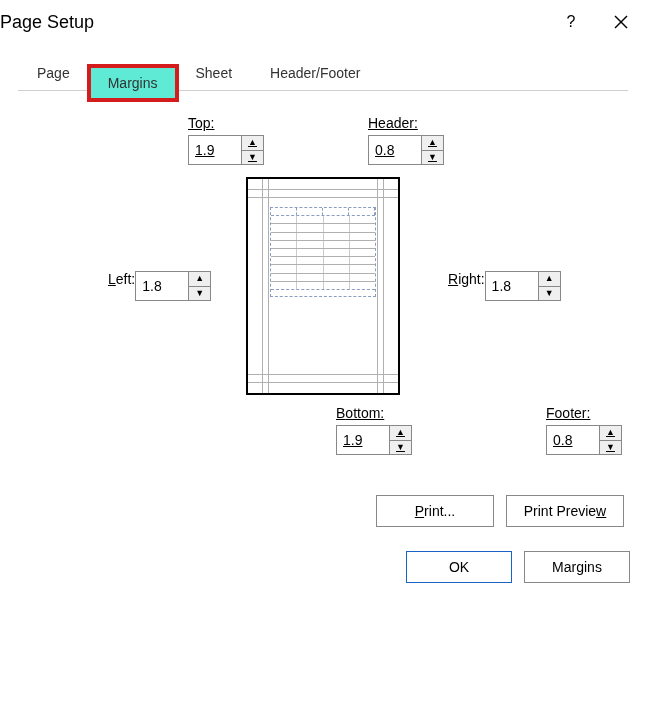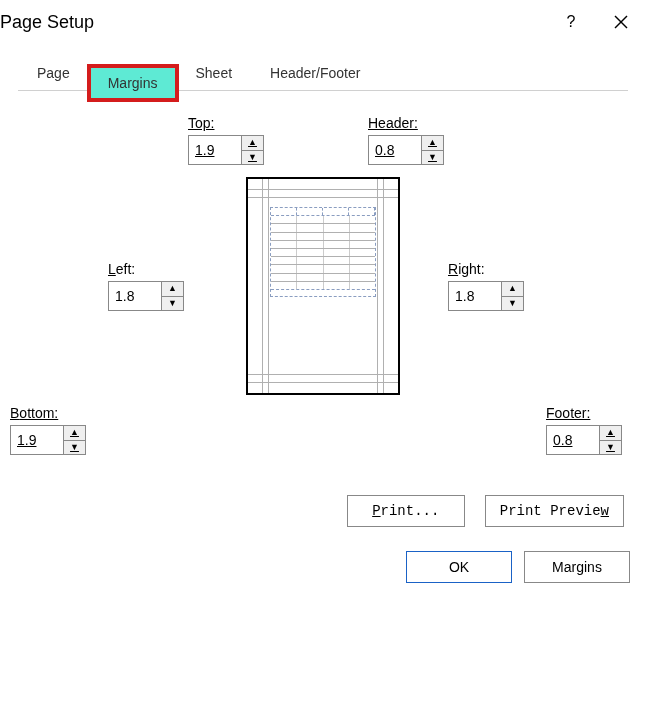--- a/index.html
+++ b/index.html
@@ -106,26 +106,26 @@
   }
   .grid-mid {
     display: flex;
     align-items: center;
     justify-content: center;
     gap: 48px;
     margin-top: 12px;
   }
   .grid-bot {
     display: flex;
-    justify-content: space-between;
-    gap: 55px;
+    justify-content: flex-end;
+    gap: 120px;
     margin-top: 10px;
   }
   .field-col { display: flex; flex-direction: column; width: 90px; text-decoration: underline; }
-  .side-col { display: flex; flex-direction: column; width: 90px; }
+  .side-col { display: flex; flex-direction: row; width: 90px; }
 
   .preview {
     width: 154px;
     height: 218px;
     border: 2px solid #000;
     background: #fff;
     position: relative;
   }
   .preview .vline { position: absolute; top: 0; bottom: 0; width: 1px; background: #b0b0b0; }
   .preview .hline { position: absolute; left: 0; right: 0; height: 1px; background: #b0b0b0; }
@@ -171,23 +171,22 @@
   .check-box {
     width: 18px; height: 18px;
     border: 1px solid #888;
     border-radius: 4px;
     background: #fff;
   }
 
   .action-row {
     display: flex;
     justify-content: flex-end;
-    gap: 20px;
+    gap: 12px;
     padding: 40px 12px 0 0;
-    font-family: Liberation Mono, monospace;
   }
   .btn {
     min-width: 118px;
     height: 32px;
     border: 1px solid #888;
     background: #fff;
     display: flex;
     align-items: center;
     justify-content: center;
     cursor: pointer;

